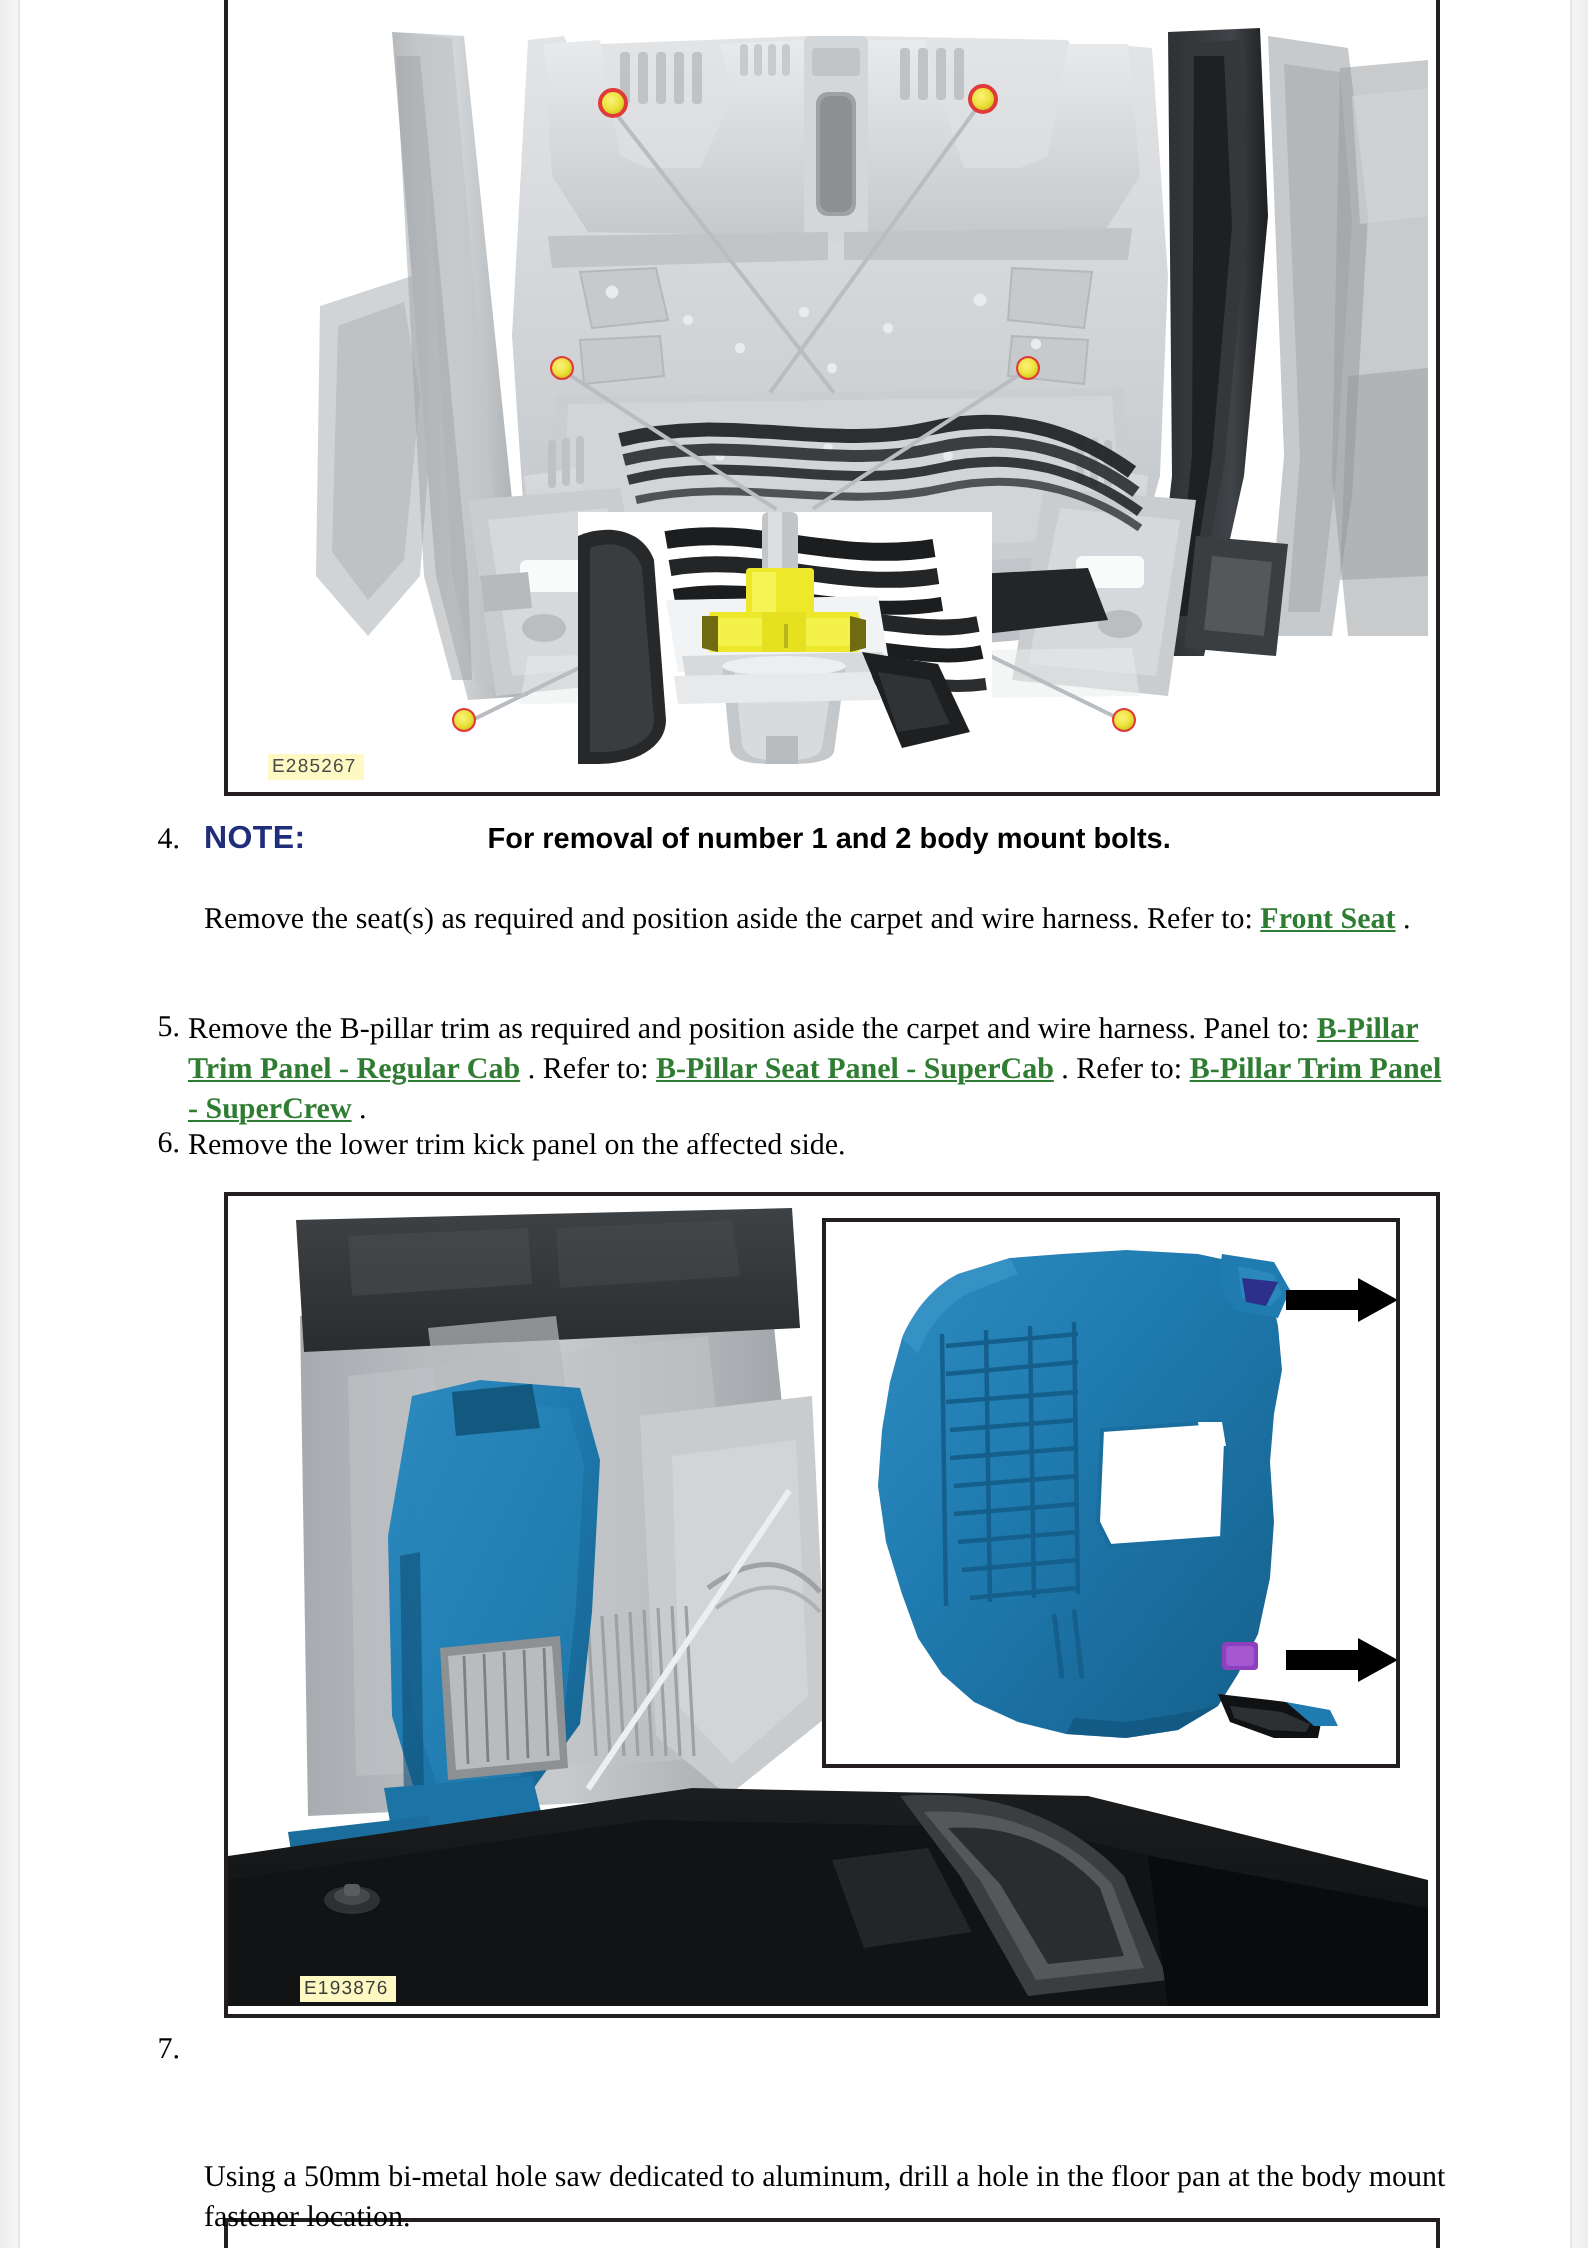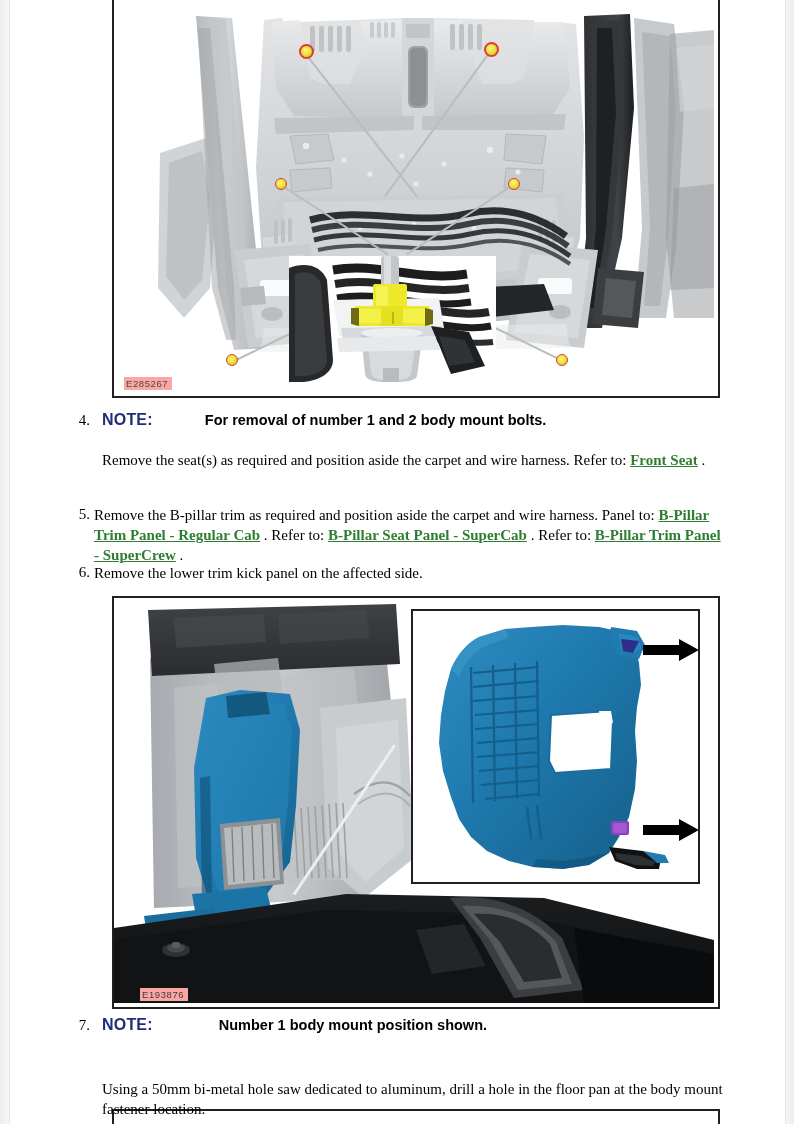--- a/index.html
+++ b/index.html
@@ -41,27 +41,27 @@
     border: 2px solid #231f20;
     background: #ffffff;
     overflow: hidden;
   }
   .fig1 { left: 102px; top: -14px; width: 604px; height: 408px; }
   .fig2 { left: 102px; top: 596px; width: 604px; height: 409px; }
   .fig3 { left: 102px; top: 1109px; width: 604px; height: 60px; }
 
   .fig-code {
     position: absolute;
-    left: 10px;
+    left: 20px;
     bottom: 6px;
     font-family: "Liberation Sans", sans-serif;
     font-size: 9.5px;
     letter-spacing: 0.6px;
     color: #4a4a4a;
-    background: #fca5a5;
+    background: #fef9c3;
     padding: 1px 4px 1px 2px;
     z-index: 40;
   }
   .fig-code.on-dark { color: #3c3c3c; margin-left: 16px; }
 
   
   .art1 {
     position: absolute;
     left: 0; top: 0; right: 0; bottom: 0;
     background: #ffffff;
@@ -534,39 +534,35 @@
   </div>
 
   <div class="figure fig3">
     <div style="position:absolute;left:0;top:0;right:0;bottom:0;background:#ffffff;"></div>
   </div>
 
   <div class="step-num" style="left:56px; top:412px; width:24px;">4.</div>
 
   <div class="txt" style="left:92px; top:411px; width:600px;">
     <span class="note-label">NOTE:</span>
-    <span class="note-text" style="margin-left:48px;">For removal of number 1 and 2 body mount bolts.</span>
+    <span class="note-text" style="margin-left:87px;">For removal of number 1 and 2 body mount bolts.</span>
   </div>
 
   <div class="txt body-p" style="left:92px; top:450px; width:618px;">
     <span>Remove the seat(s) as required and position aside the carpet and wire harness. Refer to: </span><span class="xref">Front Seat</span><span> .</span>
   </div>
 
   <div class="step-num" style="left:56px; top:506px; width:24px;">5.</div>
 
   <div class="txt body-p" style="left:84px; top:505px; width:630px;">
     <span>Remove the B-pillar trim as required and position aside the carpet and wire harness. Panel to: </span><span class="xref">B-Pillar Trim Panel - Regular Cab</span><span> . Refer to: </span><span class="xref">B-Pillar Seat Panel - SuperCab</span><span> . Refer to: </span><span class="xref">B-Pillar Trim Panel - SuperCrew</span><span> .</span>
   </div>
 
   <div class="step-num" style="left:56px; top:564px; width:24px;">6.</div>
 
   <div class="txt body-p" style="left:84px; top:563px; width:630px;">Remove the lower trim kick panel on the affected side.</div>
 
   <div class="step-num" style="left:56px; top:1017px; width:24px;">7.</div>
 
-  <div class="txt" style="left:92px; top:1016px; width:600px;">
-    <span class="note-label">NOTE:</span>
-    <span class="note-text" style="margin-left:62px;">Number 1 body mount position shown.</span>
-  </div>
 
   <div class="txt body-p" style="left:92px; top:1079px; width:622px;">Using a 50mm bi-metal hole saw dedicated to aluminum, drill a hole in the floor pan at the body mount fastener location.</div>
 
 </div>
 
 </body></html>

